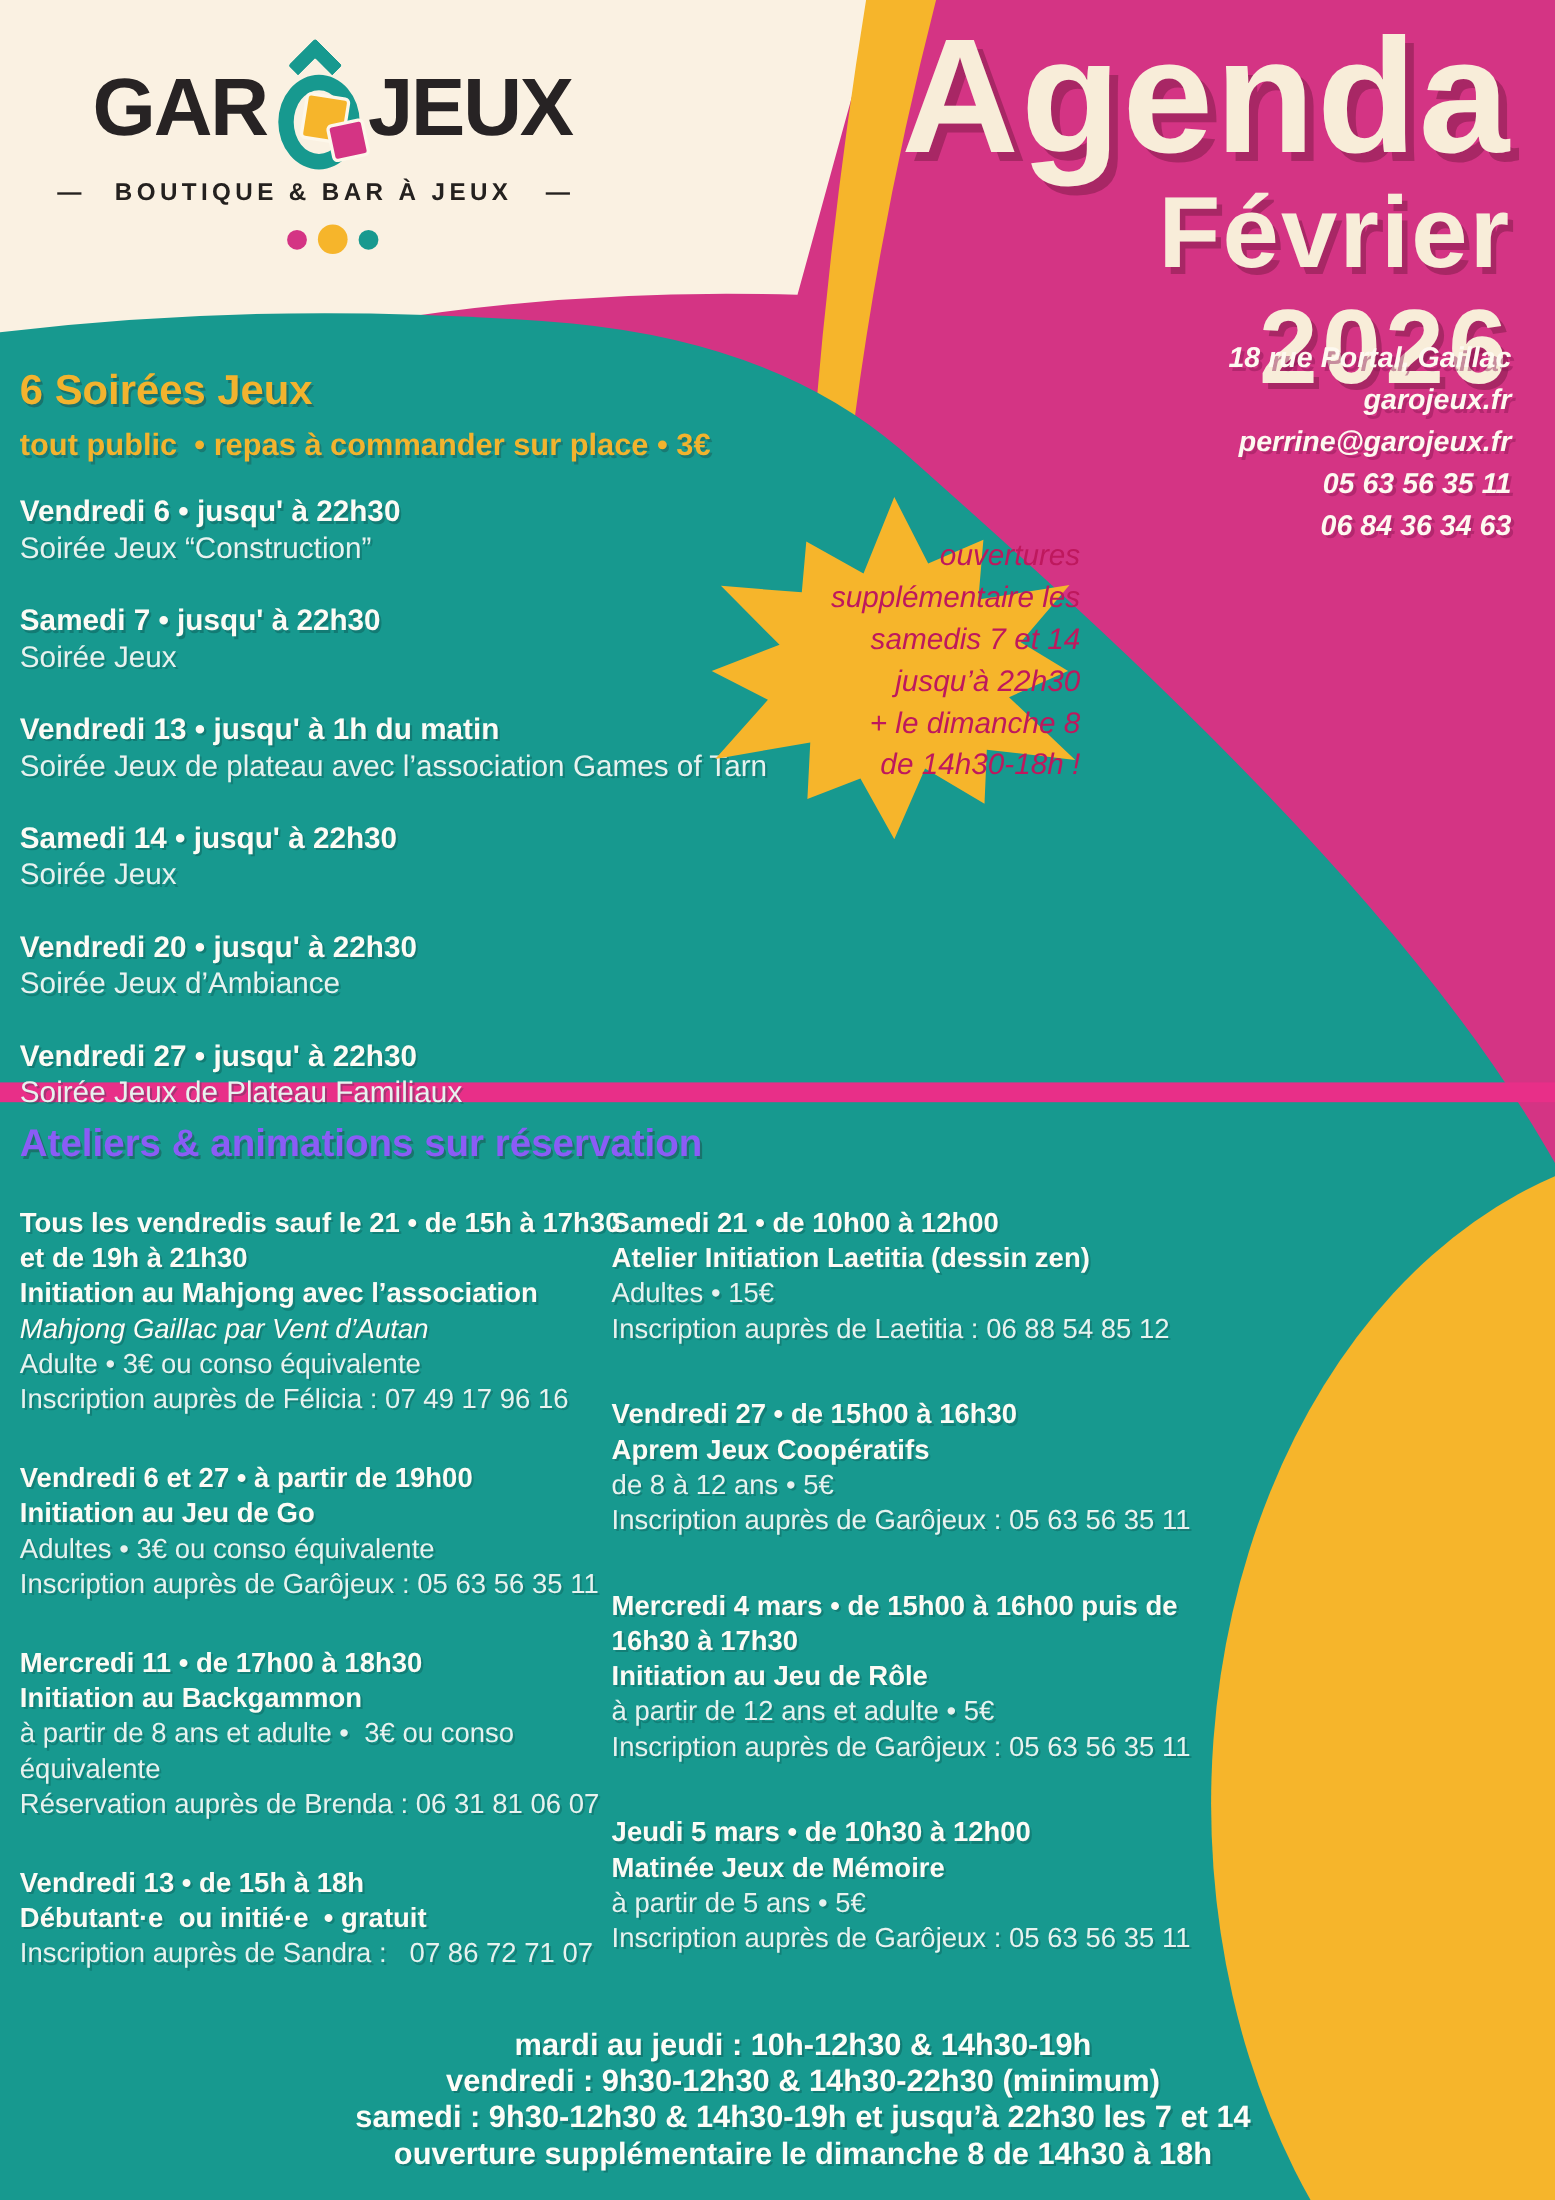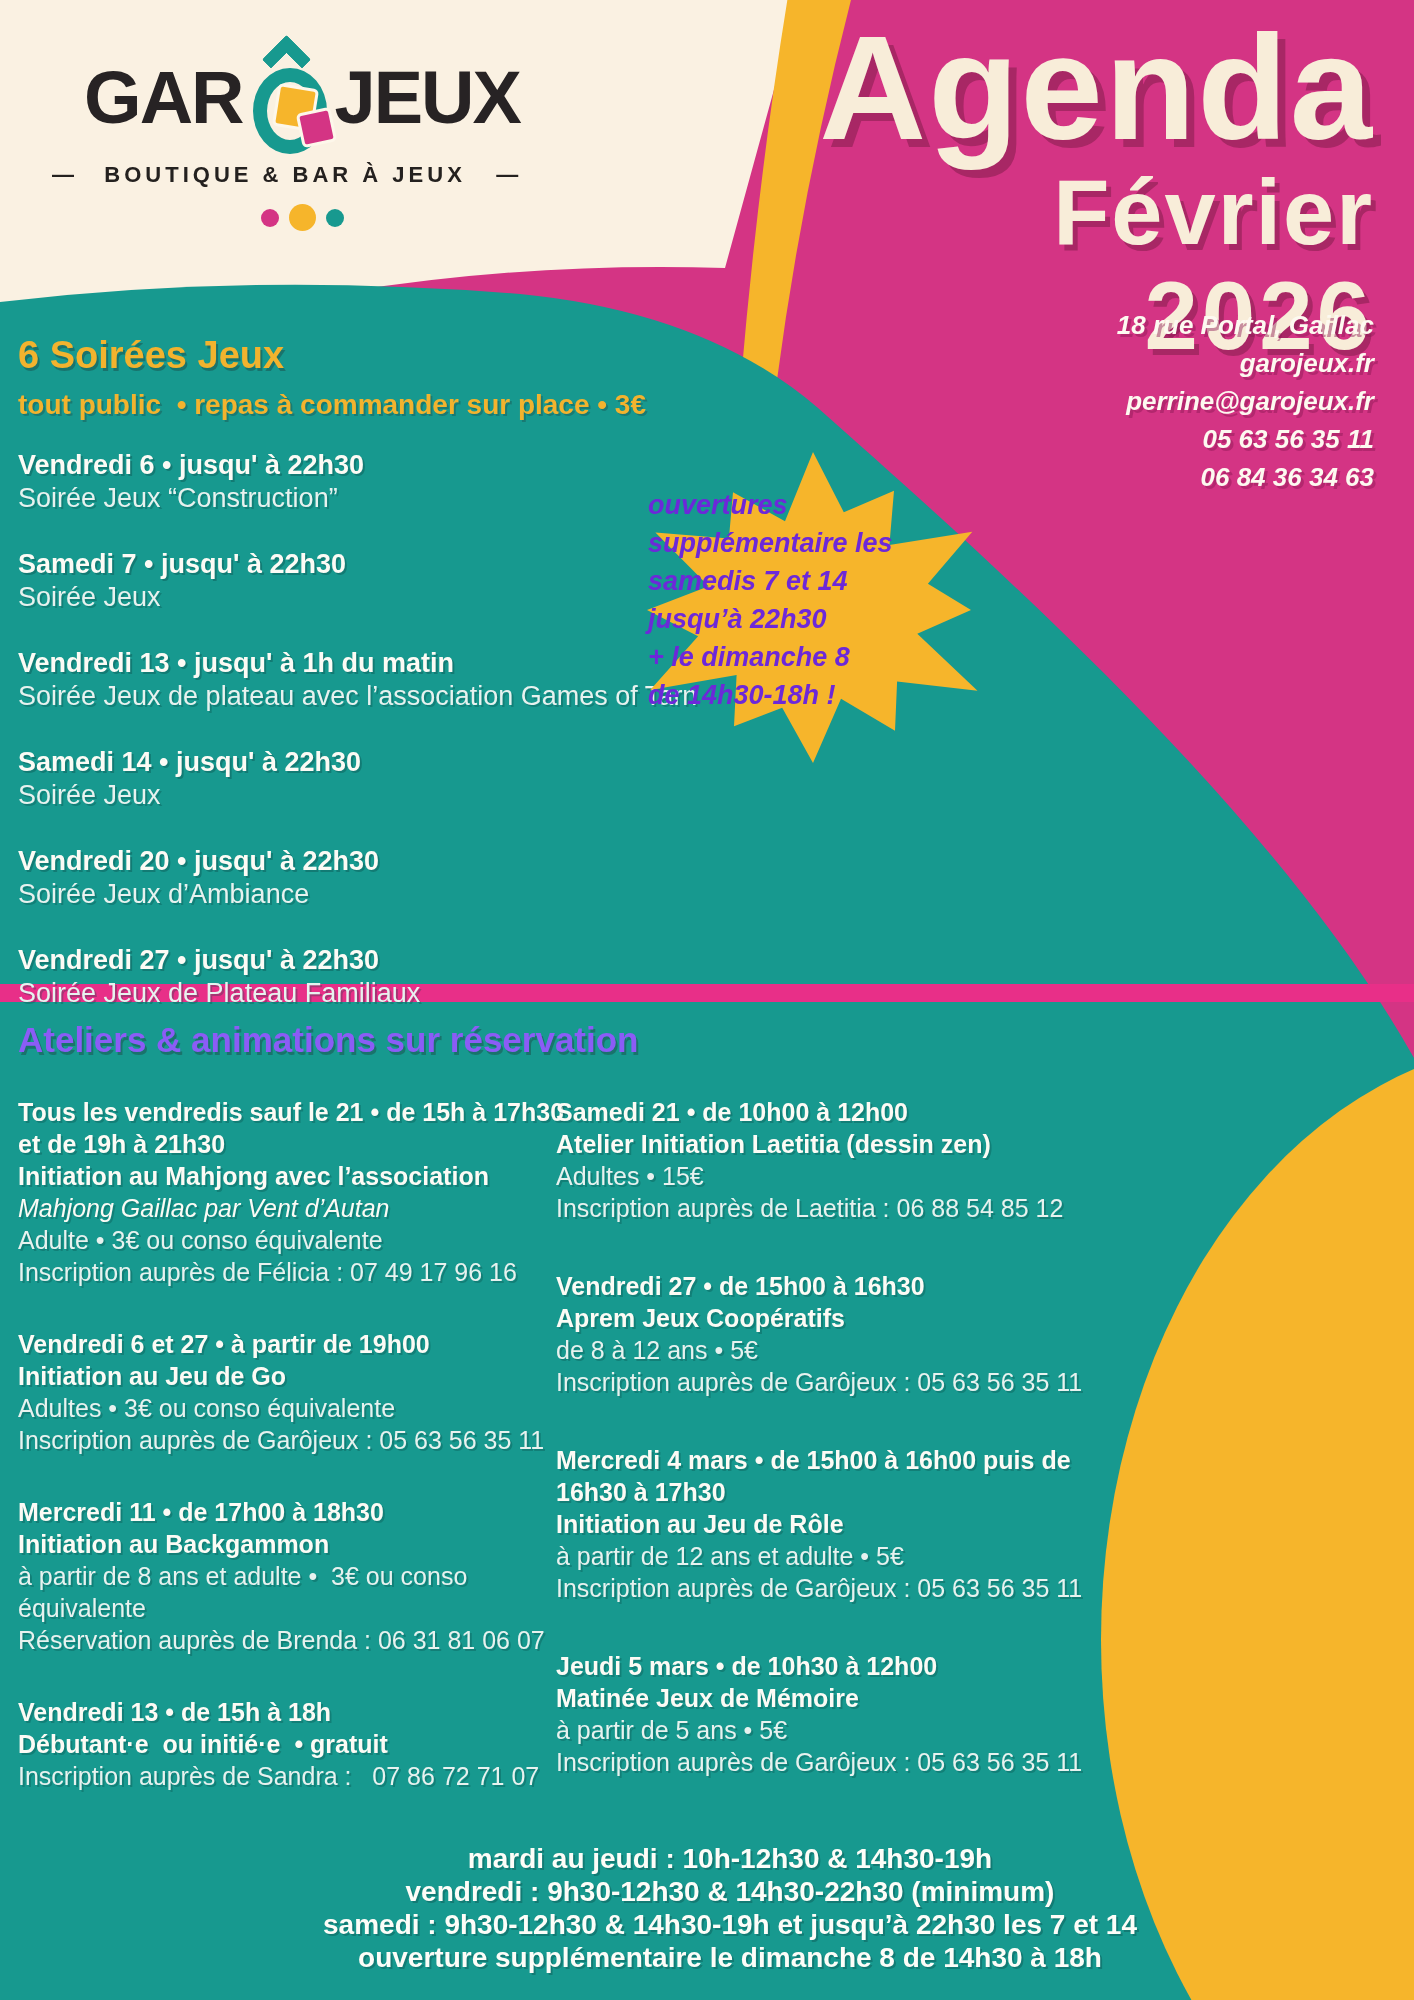--- a/index.html
+++ b/index.html
@@ -46,22 +46,22 @@
   
   #soirees{left:18px;top:334px;width:700px;}
   #soirees-title{font-size:38px;font-weight:700;color:#f2b32e;text-shadow:2px 3px 0 rgba(30,30,30,.3);}
   #soirees-subtitle{margin-top:12px;font-size:28px;font-weight:700;color:#f2b32e;white-space:pre;text-shadow:2px 2px 0 rgba(30,30,30,.25);}
   #soirees-events{margin-top:28px;}
   .event{margin-bottom:33px;}
   .ev-title{font-size:27px;font-weight:700;color:#fcfbf5;white-space:pre;line-height:33px;text-shadow:2px 2px 0 rgba(8,70,65,.35);}
   .ev-desc{font-size:27px;font-weight:400;color:#e7f2ef;white-space:pre;line-height:33px;text-shadow:2px 2px 0 rgba(8,70,65,.3);}
 
   
-  #burst-text{left:648px;top:486px;width:334px;z-index:4;text-align:left;
-    font-size:27px;font-weight:700;font-style:italic;color:#6d28d9;line-height:38px;}
+  #burst-text{left:648px;top:486px;width:334px;z-index:4;text-align:right;
+    font-size:27px;font-weight:400;font-style:italic;color:#be185d;line-height:38px;}
   #burst-text .burst-line{white-space:pre;}
 
   
   #ateliers-title{left:18px;top:1020px;font-size:35px;font-weight:700;color:#8b5cf6;text-shadow:2px 3px 0 rgba(30,30,30,.3);}
   .col{width:560px;font-size:25px;line-height:32px;color:#fcfbf5;text-shadow:2px 2px 0 rgba(8,70,65,.3);}
   #col-left{left:18px;top:1096px;}
   #col-right{left:556px;top:1096px;}
   #col-left .block{margin-bottom:40px;}
   #col-right .block{margin-bottom:46px;}
   .ln{white-space:pre;}

